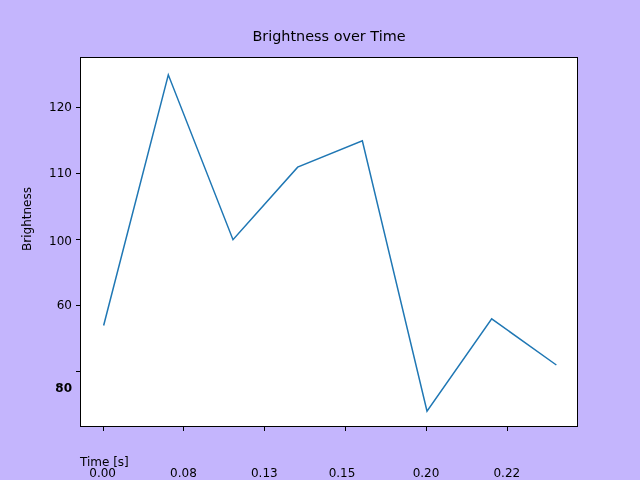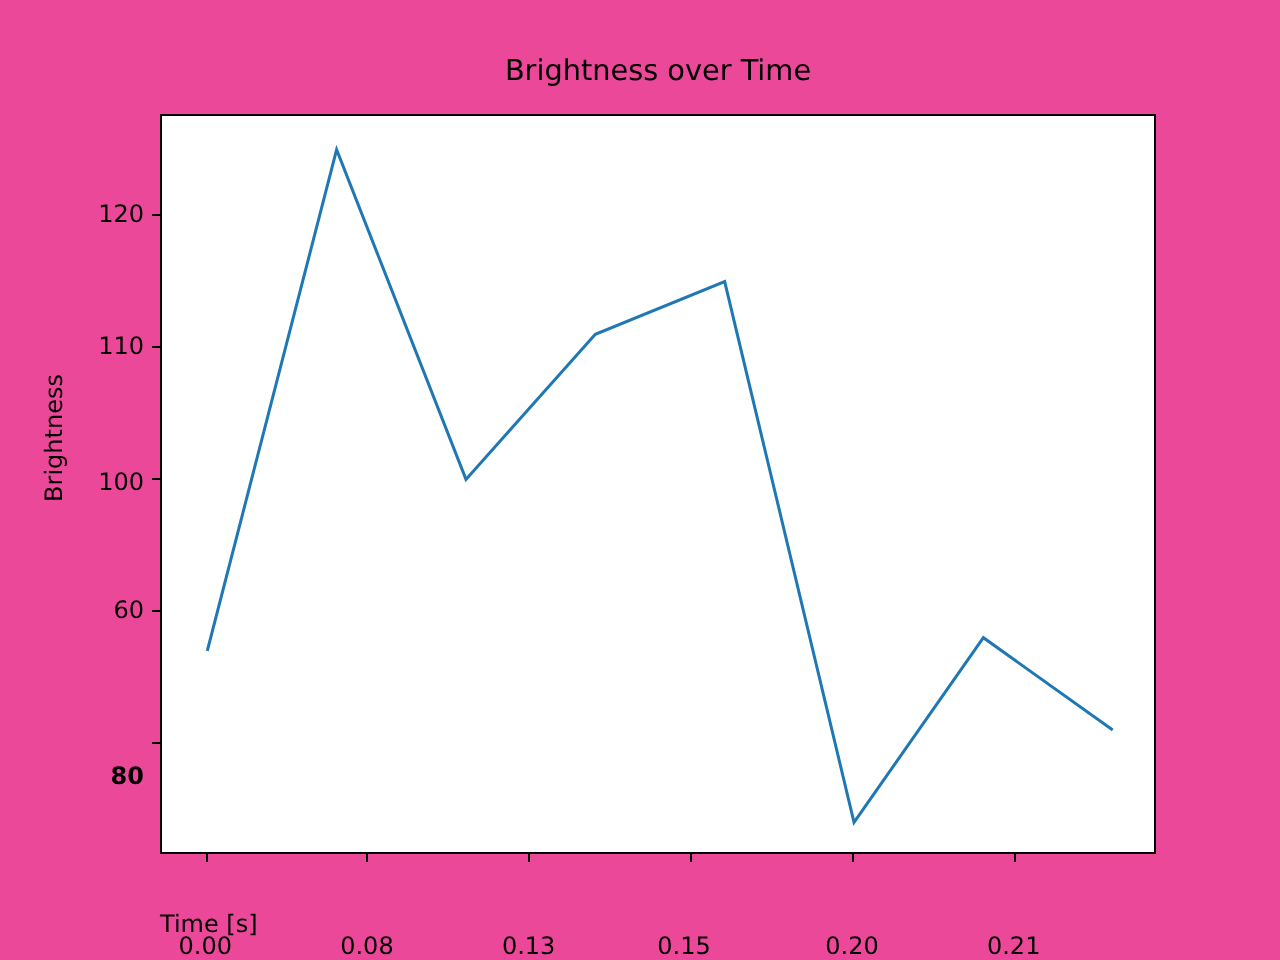--- a/index.html
+++ b/index.html
@@ -11,21 +11,21 @@
     width: 640px;
     height: 480px;
     font-family: "DejaVu Sans", sans-serif;
     color: #000000;
     overflow: hidden;
   }
   #figure {
     position: relative;
     width: 640px;
     height: 480px;
-    background: #ec4899;
+    background: #c4b5fd;
   }
   #chart-title {
     position: absolute;
     left: 80px;
     top: 28px;
     width: 498px;
     text-align: center;
     font-size: 14.4px;
     color: #000000;
     white-space: nowrap;
@@ -145,21 +145,21 @@
       <div class="tick-mark-y" style="top: 172.749px;"></div>
       <div class="tick-mark-y" style="top: 106.795px;"></div>
     </div>
 
   <div id="x-tick-labels">
       <div class="tick-label-x" style="left: 22.6364px;">0.00</div>
       <div class="tick-label-x" style="left: 103.481px;">0.08</div>
       <div class="tick-label-x" style="left: 184.325px;">0.13</div>
       <div class="tick-label-x" style="left: 262px;">0.15</div>
       <div class="tick-label-x" style="left: 346.013px;">0.20</div>
-      <div class="tick-label-x" style="left: 426.857px;">0.21</div>
+      <div class="tick-label-x" style="left: 426.857px;">0.22</div>
     </div>
   <div id="x-tick-marks">
       <div class="tick-mark-x" style="left: 102.636px;"></div>
       <div class="tick-mark-x" style="left: 183.481px;"></div>
       <div class="tick-mark-x" style="left: 264.325px;"></div>
       <div class="tick-mark-x" style="left: 345.169px;"></div>
       <div class="tick-mark-x" style="left: 426.013px;"></div>
       <div class="tick-mark-x" style="left: 506.857px;"></div>
     </div>
 

